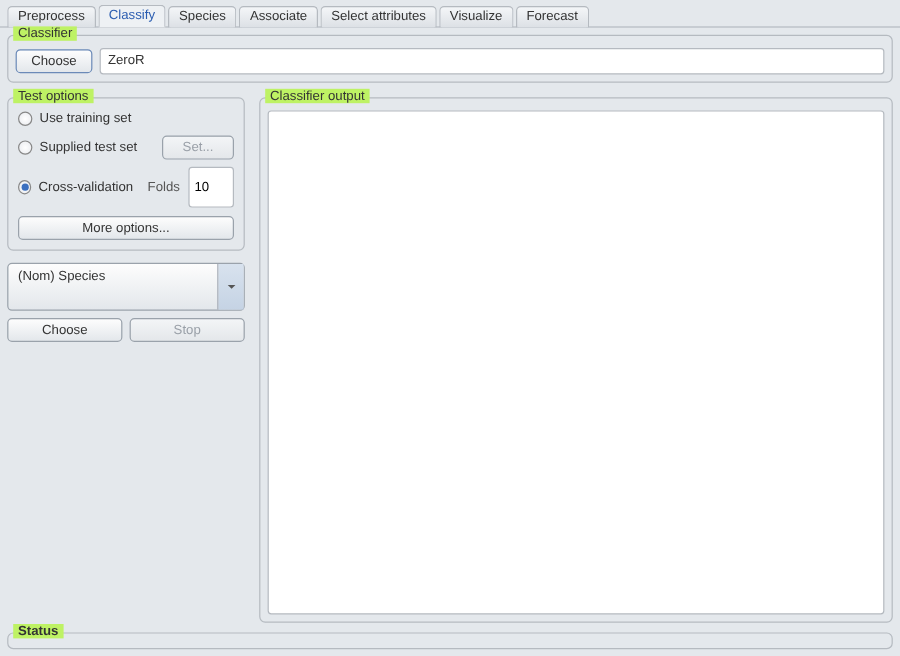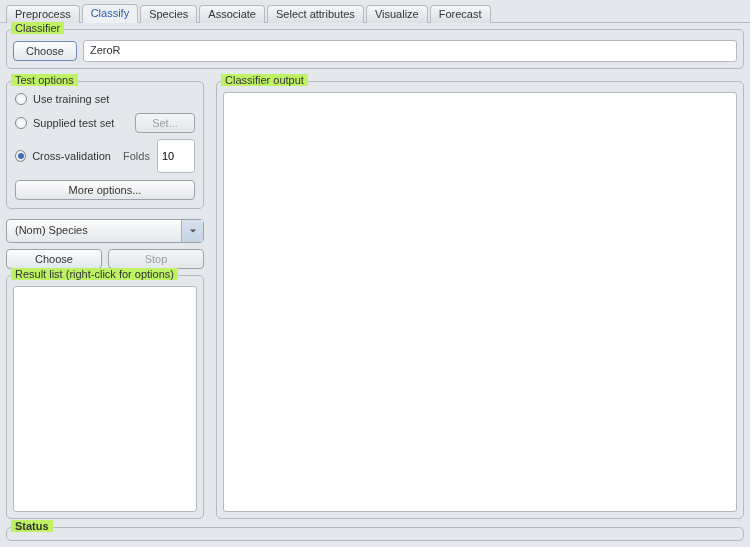--- a/index.html
+++ b/index.html
@@ -157,21 +157,21 @@
   .num-static {
     width: 38px; color: #a8adb4; text-align: left; padding: 2px 4px;
   }
   .more-row { padding: 4px 2px 2px 2px; display:flex; }
   .combo {
     margin: 4px 6px 2px 6px;
     display: flex;
     border: 1px solid #9aa2ab;
     border-radius: 4px;
     background: linear-gradient(#fdfdfd,#e3e7eb);
-    height: 24px;
+    height: 40px;
     align-items: stretch;
   }
   .combo span.label {
     flex: 1; padding: 4px 8px; color: #333;
   }
   .combo .arrow {
     width: 22px;
     border-left: 1px solid #a8afb8;
     display:flex; align-items:center; justify-content:center;
     background: linear-gradient(#d8e2ee,#c5d3e4);
@@ -301,24 +301,20 @@
 
       <div class="ss-row">
         <div class="btn">
             <span>Choose</span>
           </div>
         <div class="btn disabled">
             <span>Stop</span>
           </div>
       </div>
 
-      <div class="fset resultfs">
-        <div class="legend">Result list (right-click for options)</div>
-        <div class="whitebox"></div>
-      </div>
     </div>
 
     <div class="rightcol">
       <div class="fset output-fset">
         <div class="legend">Classifier output</div>
         <div class="output-box"></div>
       </div>
     </div>
   </div>
 

